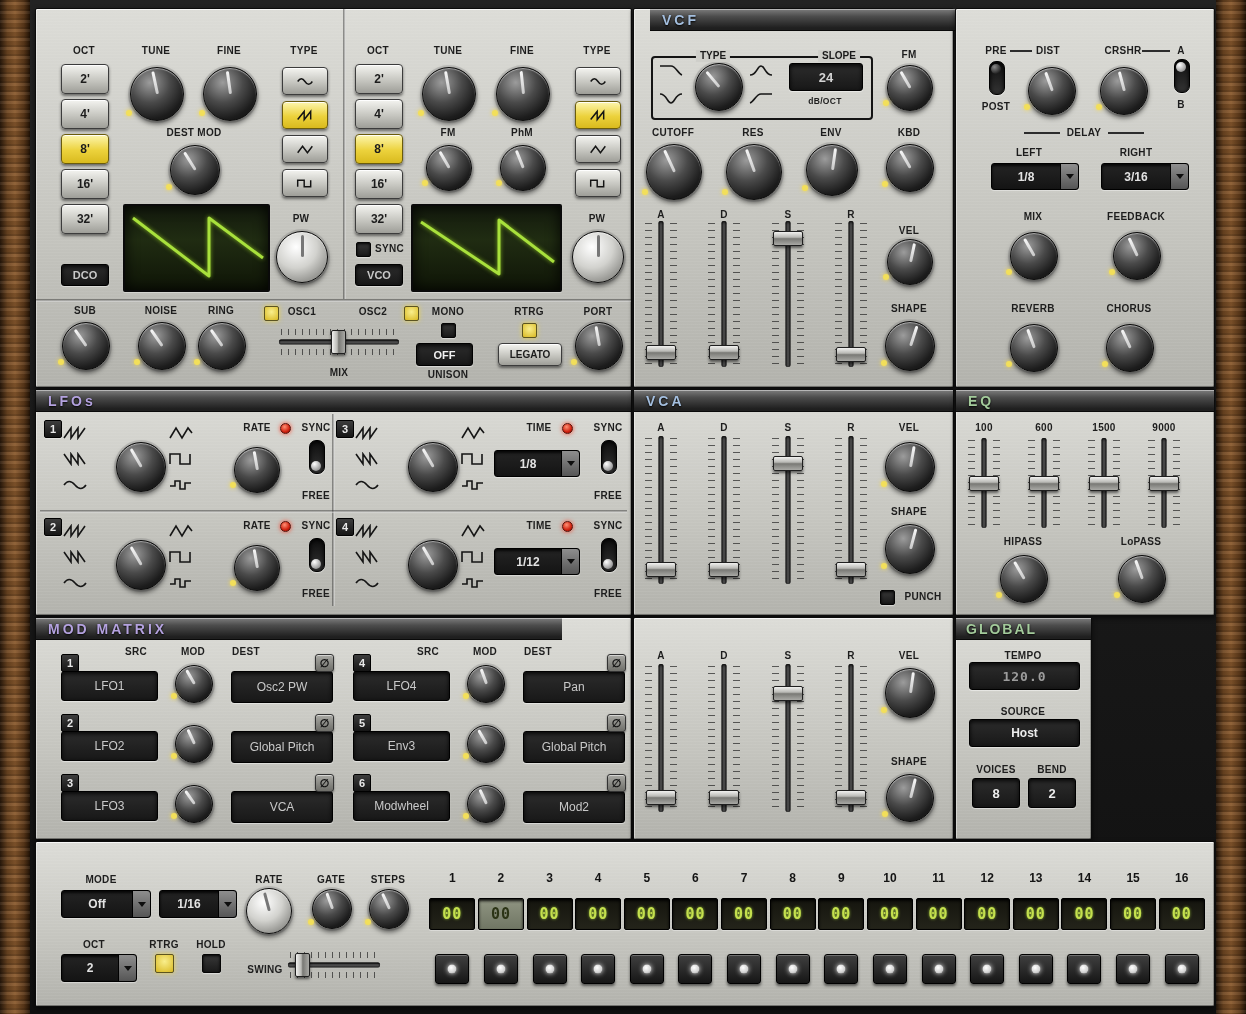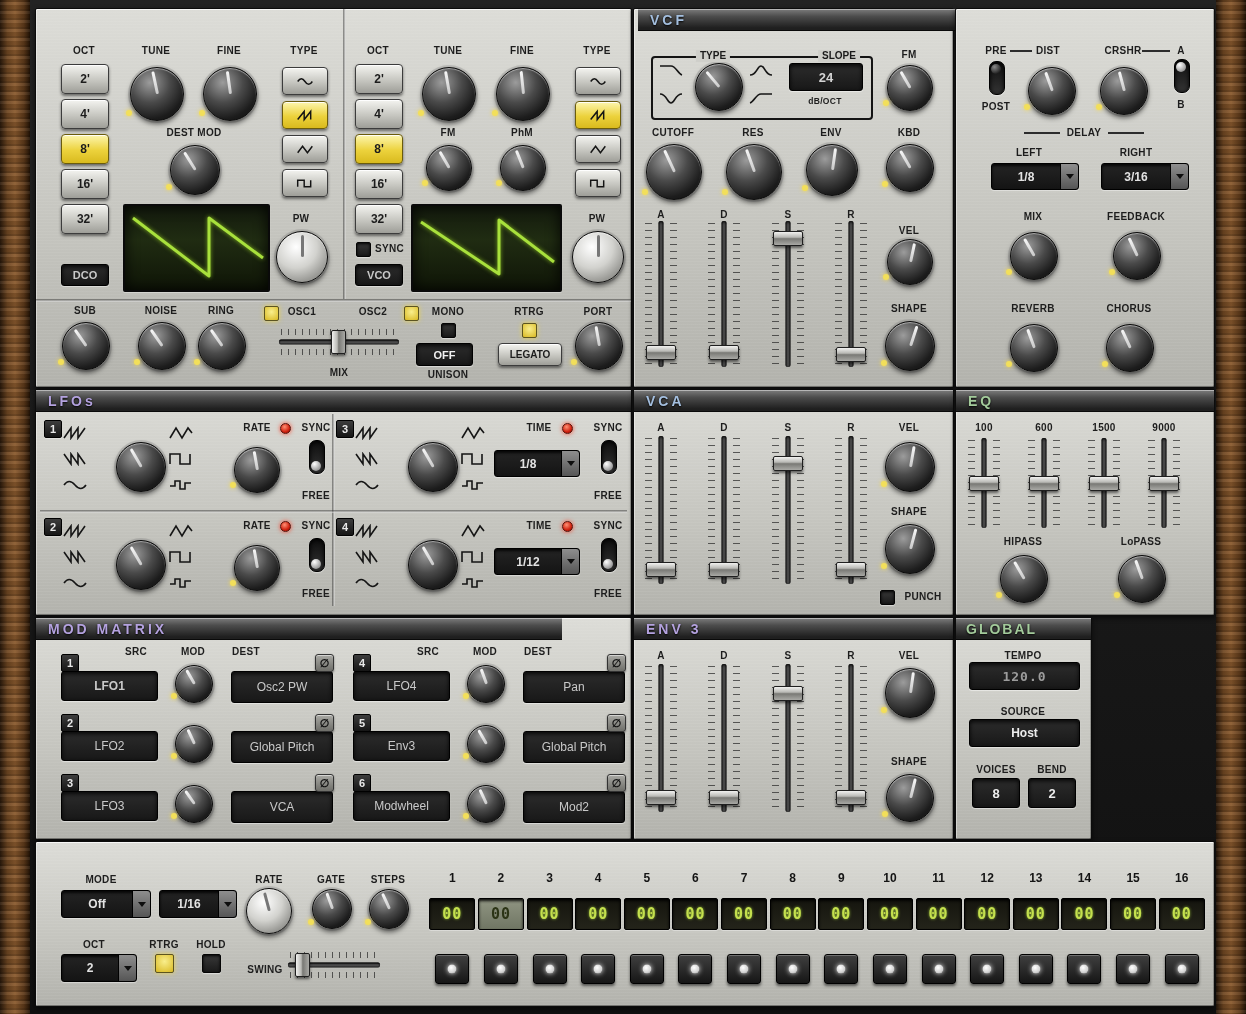--- a/index.html
+++ b/index.html
@@ -252,21 +252,21 @@
     <div class="darkbox" style="left:380px;top:334px;width:55px;height:21px;color:#f0f0f0">OFF</div>
     <div class="lbl" style="left:412px;top:360px">UNISON</div>
     <div class="lbl" style="left:493px;top:297px">RTRG</div>
     <div class="led-sq" style="left:486px;top:314px"></div>
     <div class="lbtn" style="left:462px;top:334px;width:62px;height:21px;font-size:10px">LEGATO</div>
     <div class="lbl" style="left:562px;top:297px">PORT</div>
     <div class="knob" style="left:539px;top:313px;width:46px;height:46px;--rot:-10deg"></div>
   </div>
 
   <div class="panel" style="left:633px;top:8px;width:319px;height:378px">
-    <div class="hdr c-blue" style="left:4px;width:319px">
+    <div class="hdr c-blue" style="left:16px;width:319px">
         <span>VCF</span>
       </div>
     <div class="typebox" style="left:17px;top:47px;width:218px;height:60px"></div>
     <div class="boxlbl" style="left:79px;top:41px">TYPE</div>
     <div class="boxlbl" style="left:205px;top:41px">SLOPE</div>
     <svg class="fico" style="left:24px;top:53px" viewBox="0 0 26 16">
         <path d="M2,4 H13 C18,4 20,12 24,13"></path>
       </svg>
     <svg class="fico" style="left:24px;top:81px" viewBox="0 0 26 16">
         <path d="M2,4 C9,4 9,13 13,13 C17,13 17,4 24,4"></path>
@@ -574,21 +574,21 @@
       </div>
     <div class="lbl" style="left:100px;top:28px">SRC</div>
     <div class="lbl" style="left:157px;top:28px">MOD</div>
     <div class="lbl" style="left:210px;top:28px">DEST</div>
     <div class="lbl" style="left:392px;top:28px">SRC</div>
     <div class="lbl" style="left:449px;top:28px">MOD</div>
     <div class="lbl" style="left:502px;top:28px">DEST</div>
 
     <div class="mrow" style="left:25px;top:36px;width:271px;height:48px">
       <div class="badge" style="left:0;top:0">1</div>
-      <div class="darkbox" style="left:0;top:17px;width:95px;height:28px;font-weight:bold;font-size:12px">LFO1</div>
+      <div class="darkbox" style="left:0;top:17px;width:95px;height:28px;font-weight:normal;font-size:12px">LFO1</div>
       <div class="knob" style="left:114px;top:11px;width:36px;height:36px;--rot:-30deg"></div>
       <div class="darkbox" style="left:170px;top:17px;width:100px;height:30px;font-weight:normal;font-size:12px">Osc2 PW</div>
       <div class="byp" style="left:254px;top:0">∅</div>
     </div>
     <div class="mrow" style="left:25px;top:96px;width:271px;height:48px">
       <div class="badge" style="left:0;top:0">2</div>
       <div class="darkbox" style="left:0;top:17px;width:95px;height:28px;font-weight:normal;font-size:12px">LFO2</div>
       <div class="knob" style="left:114px;top:11px;width:36px;height:36px;--rot:-25deg"></div>
       <div class="darkbox" style="left:170px;top:17px;width:100px;height:30px;font-weight:normal;font-size:12px">Global Pitch</div>
       <div class="byp" style="left:254px;top:0">∅</div>
@@ -617,23 +617,20 @@
     <div class="mrow" style="left:317px;top:156px;width:271px;height:48px">
       <div class="badge" style="left:0;top:0">6</div>
       <div class="darkbox" style="left:0;top:17px;width:95px;height:28px;font-weight:normal;font-size:12px">Modwheel</div>
       <div class="knob" style="left:114px;top:11px;width:36px;height:36px;--rot:-25deg"></div>
       <div class="darkbox" style="left:170px;top:17px;width:100px;height:30px;font-weight:normal;font-size:12px">Mod2</div>
       <div class="byp" style="left:254px;top:0">∅</div>
     </div>
   </div>
 
   <div class="panel" style="left:633px;top:617px;width:319px;height:221px">
-    <div class="hdr c-purple" style="left:0;width:319px">
-        <span>ENV 3</span>
-      </div>
     <div class="lbl" style="left:27px;top:32px">A</div>
     <div class="lbl" style="left:90px;top:32px">D</div>
     <div class="lbl" style="left:154px;top:32px">S</div>
     <div class="lbl" style="left:217px;top:32px">R</div>
     <div class="vslider" style="left:10px;top:46px;height:148px">
         <div class="ticks"></div>
         <div class="track"></div>
         <div class="handle" style="top:126px"></div>
       </div>
     <div class="vslider" style="left:73px;top:46px;height:148px">

